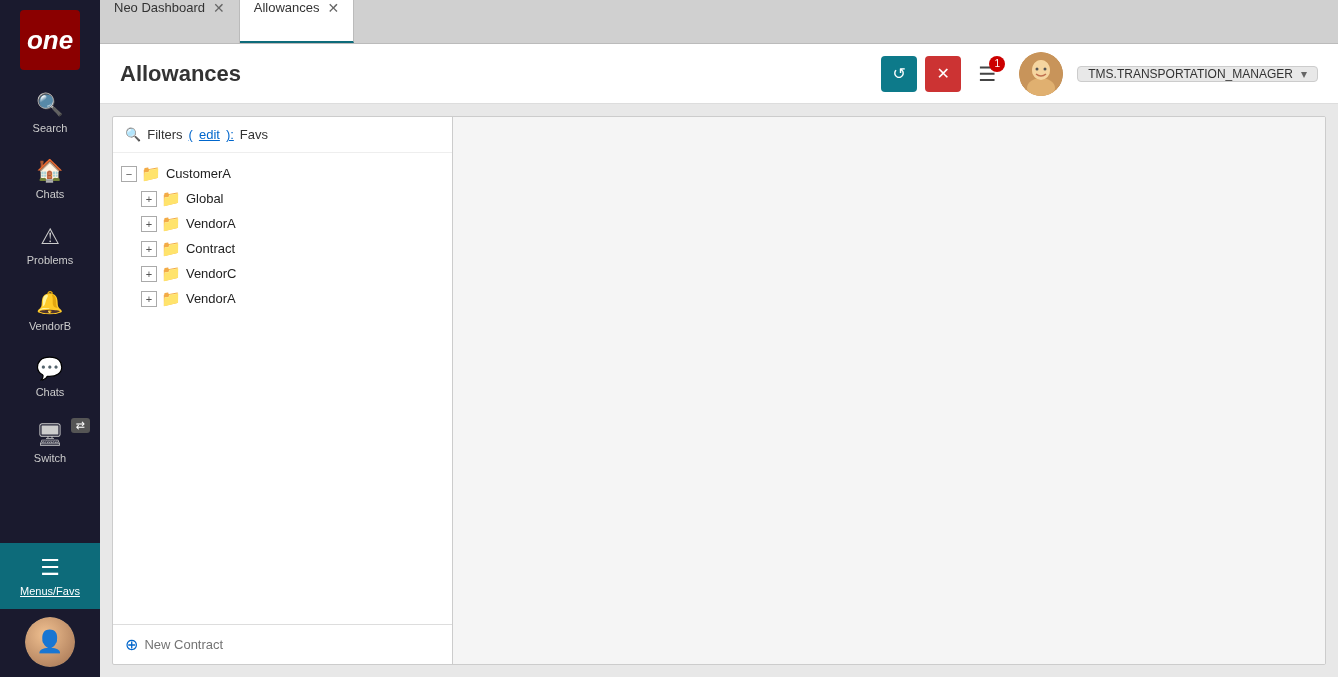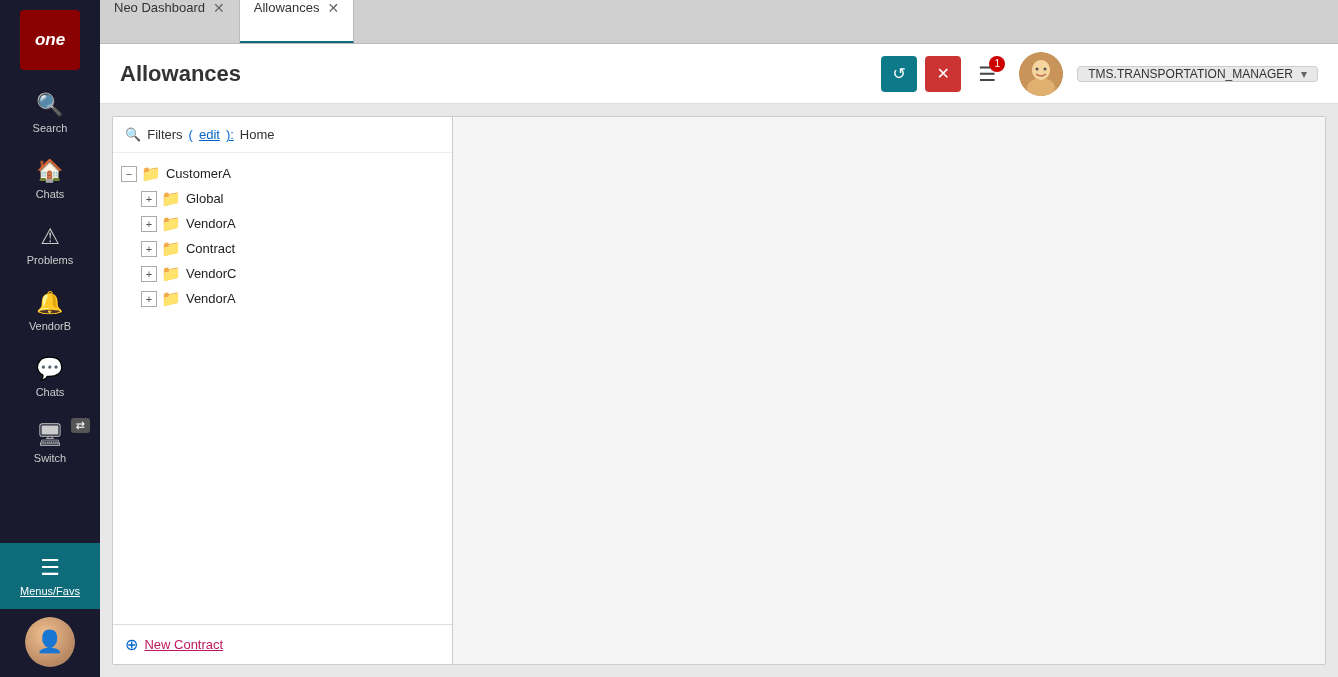--- a/index.html
+++ b/index.html
@@ -22,21 +22,21 @@
       background: #8b0000;
       display: flex;
       align-items: center;
       justify-content: center;
       margin: 10px 0;
       border-radius: 4px;
       flex-shrink: 0;
     }
     .sidebar-logo-text {
       color: white;
-      font-size: 17px;
+      font-size: 26px;
       font-weight: bold;
       font-style: italic;
     }
     .sidebar-nav {
       display: flex;
       flex-direction: column;
       align-items: center;
       width: 100%;
       flex: 1;
     }
@@ -294,22 +294,21 @@
 
     .tree-footer {
       border-top: 1px solid #ddd;
       padding: 10px 12px;
       display: flex;
       align-items: center;
       gap: 6px;
       font-size: 13px;
     }
     .tree-footer .new-contract-link {
-      color: #be185d;
-      text-decoration: underline;
+      color: #737373;
       cursor: pointer;
       text-align: center;
     }
     .tree-footer .plus-icon {
       color: #0066cc;
       font-size: 16px;
     }
 
     
     .right-panel {
@@ -414,21 +413,21 @@
   <div class="content-area">
     <div class="content-panel">
 
       <div class="tree-panel">
         <div class="filters-bar">
           <span class="filter-icon">🔍</span>
           <span>Filters</span>
           <span class="edit-link">(</span>
             <span class="edit-link">edit</span>
             <span class="edit-link">):</span>
-          <span>Home</span>
+          <span>Favs</span>
         </div>
 
         <div class="tree-container">
 
           <div class="tree-item level-0">
             <span class="tree-expander">−</span>
             <span class="tree-folder-icon">📁</span>
             <span>CustomerA</span>
           </div>
 

